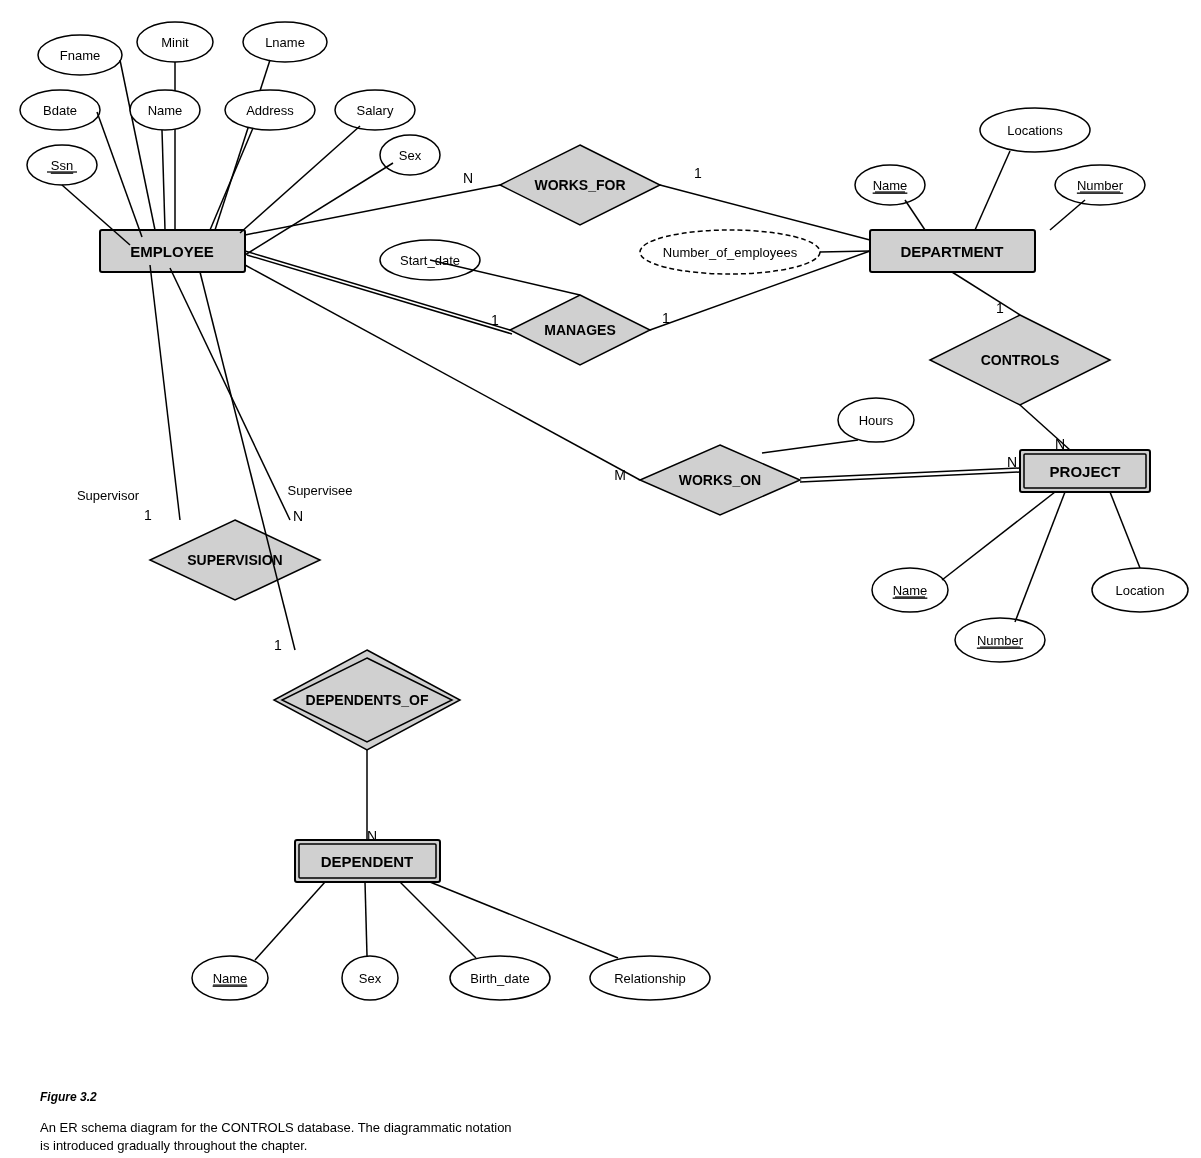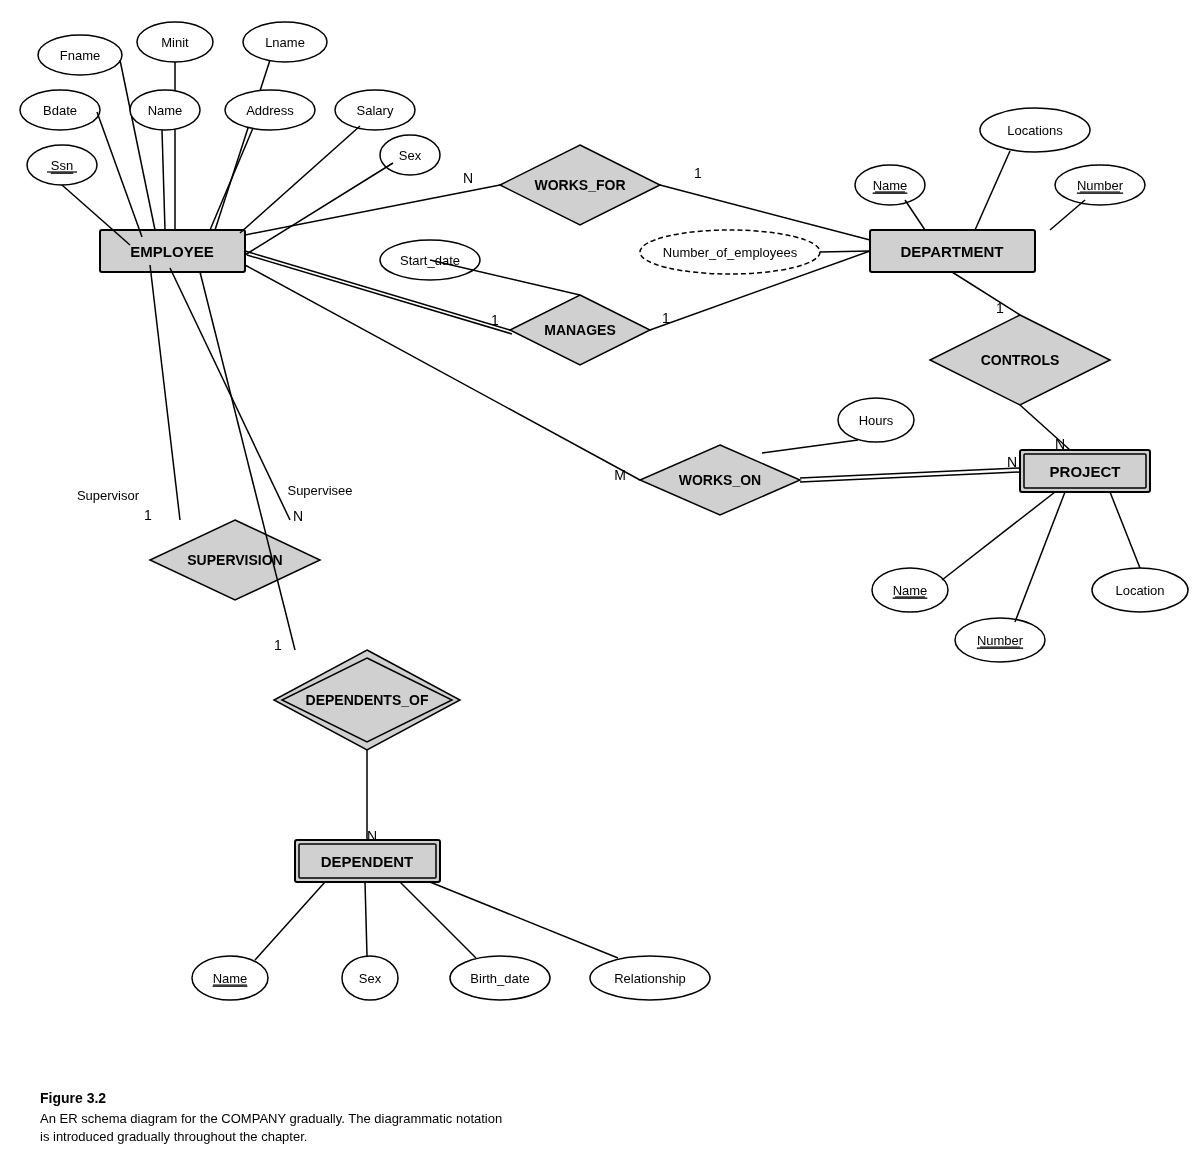--- a/index.html
+++ b/index.html
@@ -23,22 +23,23 @@
       height: 1090px;
     }
     .caption {
       position: absolute;
       bottom: 10px;
       left: 20px;
       width: 600px;
     }
     .caption-title {
       font-weight: bold;
-      font-size: 14px;
-      margin-bottom: 4px;
+      font-size: 12px;
+      margin-bottom: 15px;
+      font-style: italic;
     }
     .caption-text {
       font-size: 13px;
       line-height: 1.4;
     }
   </style>
 </head>
 <body>
 
 <div class="diagram-container">
@@ -239,16 +240,16 @@
     <line x1="980" y1="647" x2="1020" y2="647" stroke="#000" stroke-width="1.2"></line>
 
     <line x1="213" y1="985" x2="247" y2="985" stroke="#000" stroke-width="1.2"></line>
 
   </svg>
 </div>
 
 <div class="caption" style="position:relative; padding: 10px 20px 10px 20px;">
   <div class="caption-title">Figure 3.2</div>
   <div class="caption-text">
-    <span>An ER schema diagram for the COMPANY gradually. The diagrammatic notation</span><br>
+    <span>An ER schema diagram for the CONTROLS database. The diagrammatic notation</span><br>
     <span>is introduced gradually throughout the chapter.</span>
   </div>
 </div>
 
 </body></html>

